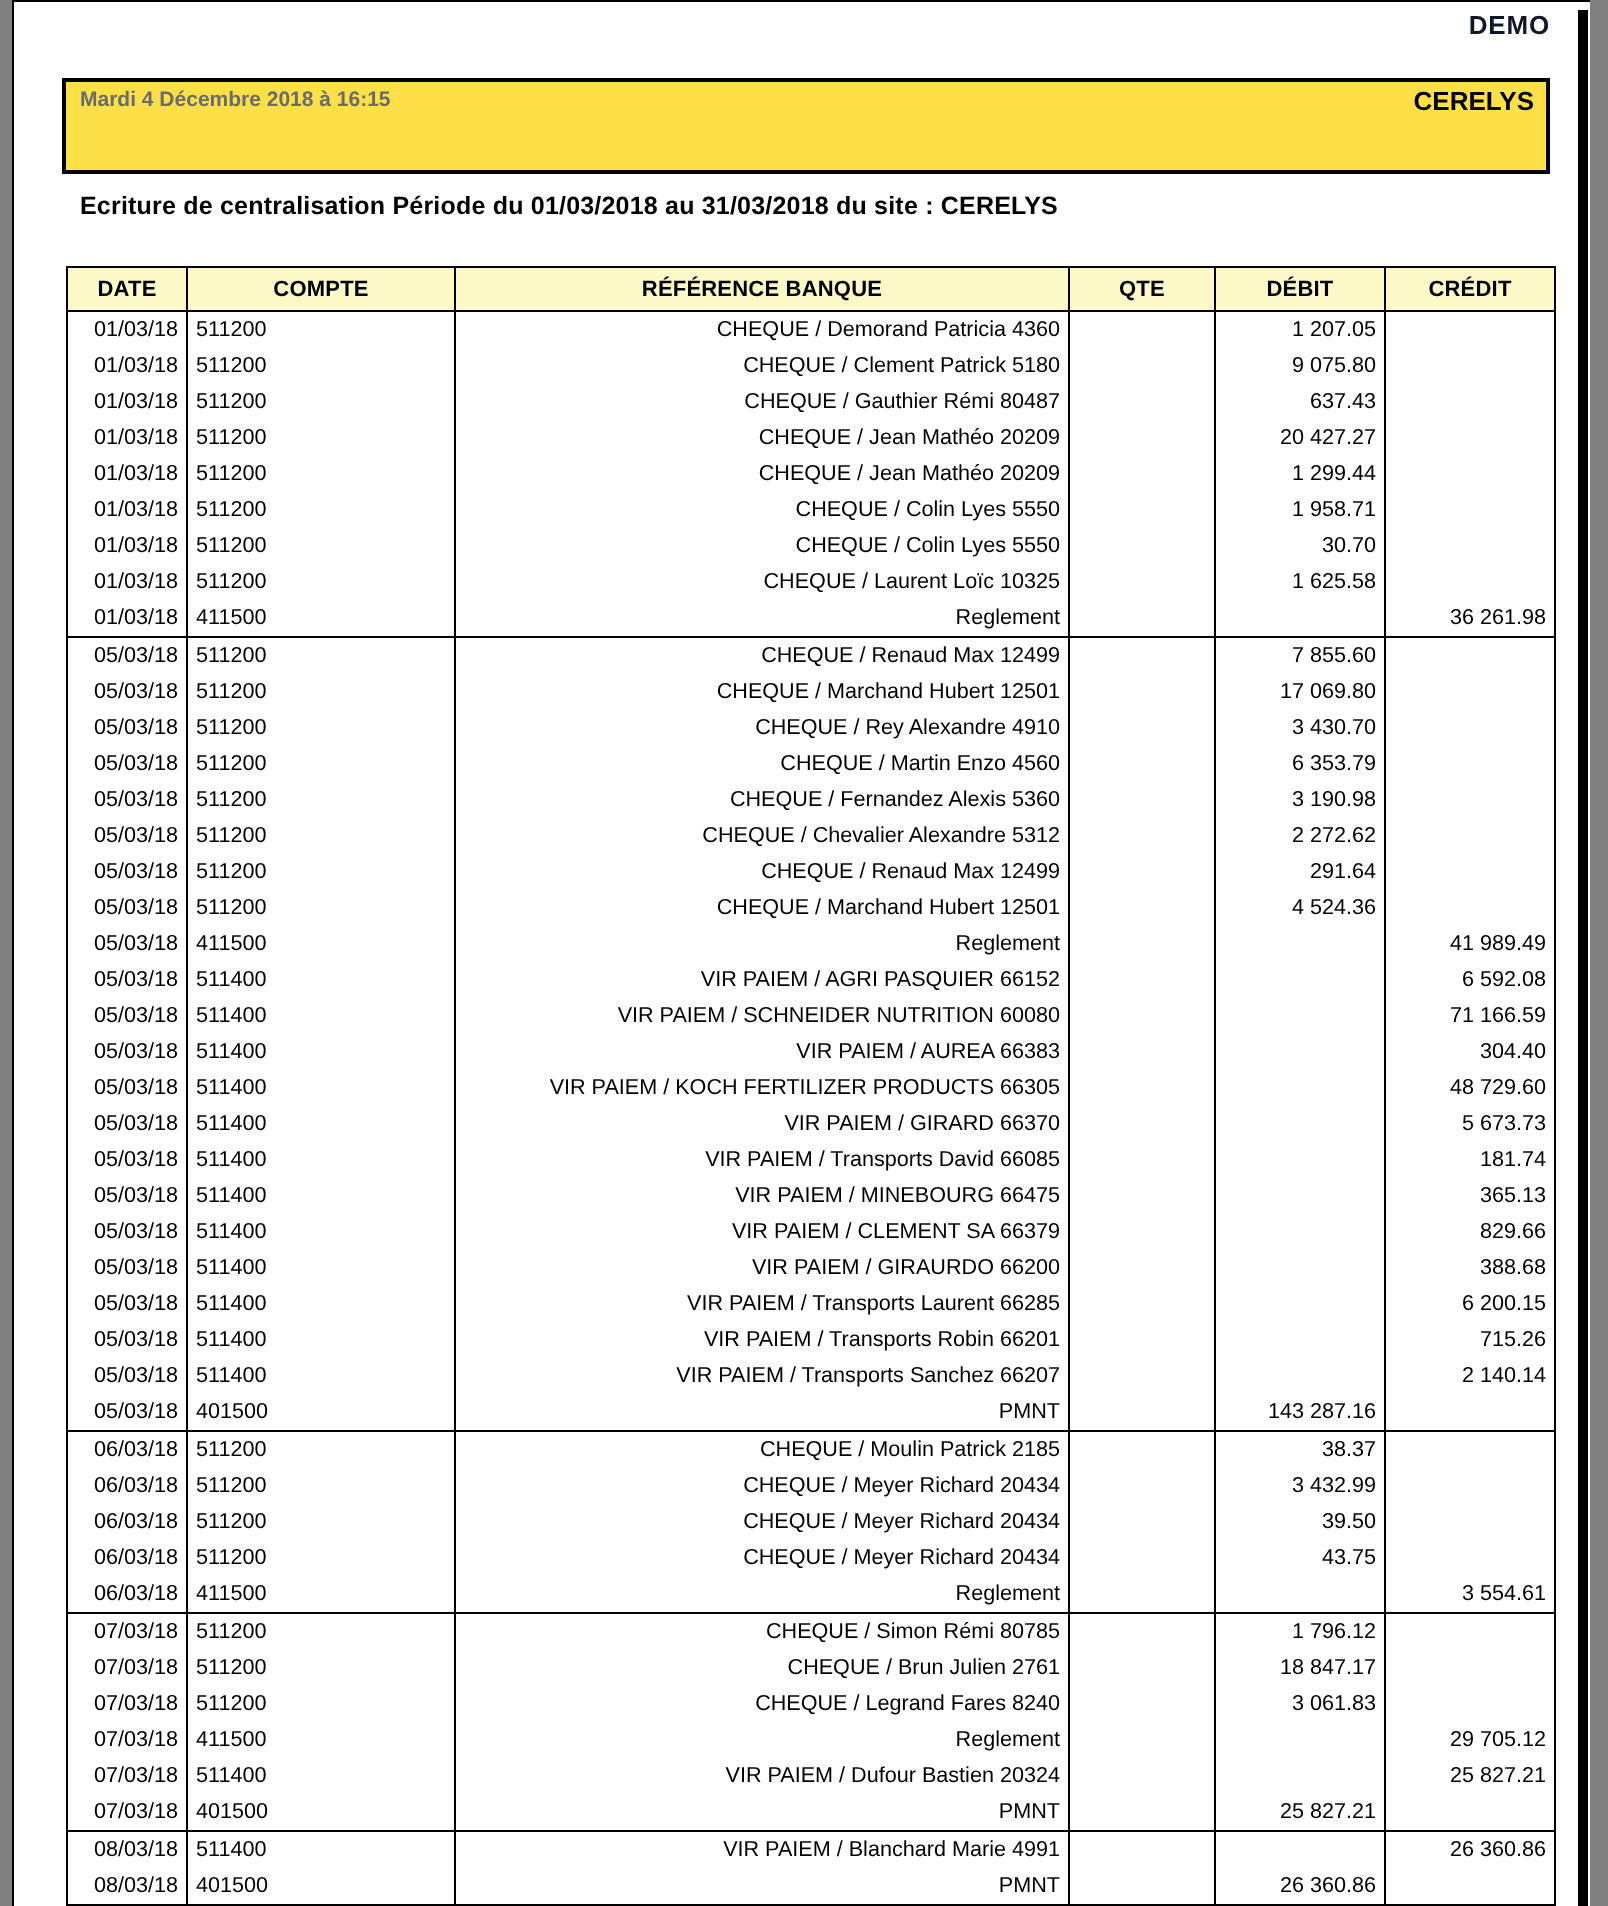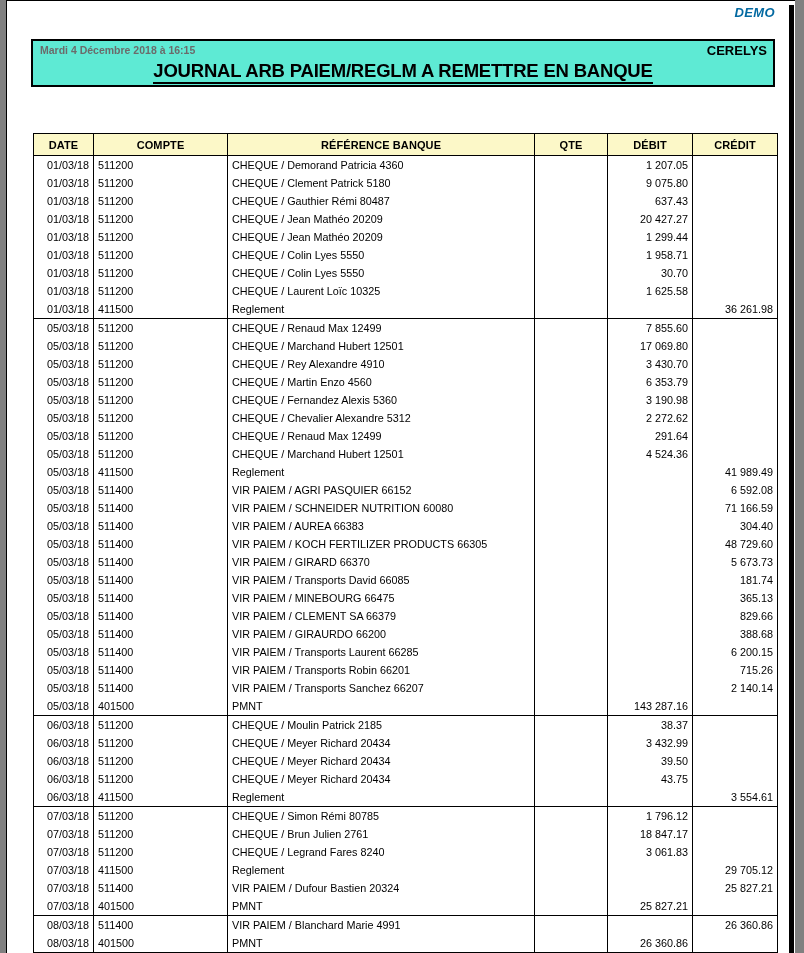--- a/index.html
+++ b/index.html
@@ -27,29 +27,28 @@
   #gray-left{
     position:absolute;left:0;top:0;width:6px;height:953px;background:#808080;
   }
   #topline{
     position:absolute;left:6px;top:0;width:789px;height:1px;background:#000;
   }
 
   
   .demo{
     position:absolute;right:20px;top:5px;
-    color:#0369a1;font-size:13px;font-weight:bold;
+    color:#0f172a;font-size:13px;font-weight:bold;
     letter-spacing:.4px;
-    font-style:italic;
   }
 
   
   .titlebox{
     position:absolute;left:24px;top:39px;width:744px;height:48px;
-    background:#5eead4;
+    background:#fde047;
     border:2px solid #000;
     box-sizing:border-box;
   }
   .tb-date{
     position:absolute;left:7px;top:3px;
     font-size:10.5px;color:#6b6b6b;font-weight:bold;
     white-space:nowrap;
   }
   .tb-company{
     position:absolute;right:6px;top:2px;
@@ -100,21 +99,21 @@
     padding:0 4px;
     font-size:10.8px;
     white-space:nowrap;
     overflow:hidden;
     line-height:18px;
   }
   tr.grp-first > td{ border-top:1px solid #000; }
   tr.last-row > td{ border-bottom:1px solid #000; }
   td.c-date{width:59px;text-align:right;padding-left:5px;}
   td.c-compte{width:133px;text-align:left;padding-left:6px;}
-  td.c-ref{width:306px;text-align:left;padding-left:6px;}
+  td.c-ref{width:306px;text-align:right;padding-left:6px;}
   td.c-qte{width:72px;text-align:right;}
   td.c-deb{width:84px;text-align:right;padding-right:6px;}
   td.c-cred{width:84px;text-align:right;padding-right:6px;}
   th.h-date{width:59px;}
   th.h-compte{width:133px;}
   th.h-ref{width:306px;}
   th.h-qte{width:72px;}
   th.h-deb{width:84px;}
   th.h-cred{width:84px;}
 </style>
@@ -124,23 +123,23 @@
 <div id="gray-left"></div>
 <div id="gray-right"></div>
 
 <div id="page">
 
   <div class="demo">DEMO</div>
 
   <div class="titlebox">
     <div class="tb-date">Mardi 4 Décembre 2018 à 16:15</div>
     <div class="tb-company">CERELYS</div>
-    <div class="tb-title"><span>JOURNAL ARB  PAIEM/REGLM A REMETTRE EN BANQUE</span></div>
   </div>
 
+  <div class="sub sub1">Ecriture de centralisation    Période  du  01/03/2018   au 31/03/2018   du site : CERELYS</div>
 
   <table class="journal">
     <thead>
       <tr>
         <th class="h-date">DATE</th>
         <th class="h-compte">COMPTE</th>
         <th class="h-ref">RÉFÉRENCE BANQUE</th>
         <th class="h-qte">QTE</th>
         <th class="h-deb">DÉBIT</th>
         <th class="h-cred">CRÉDIT</th>

